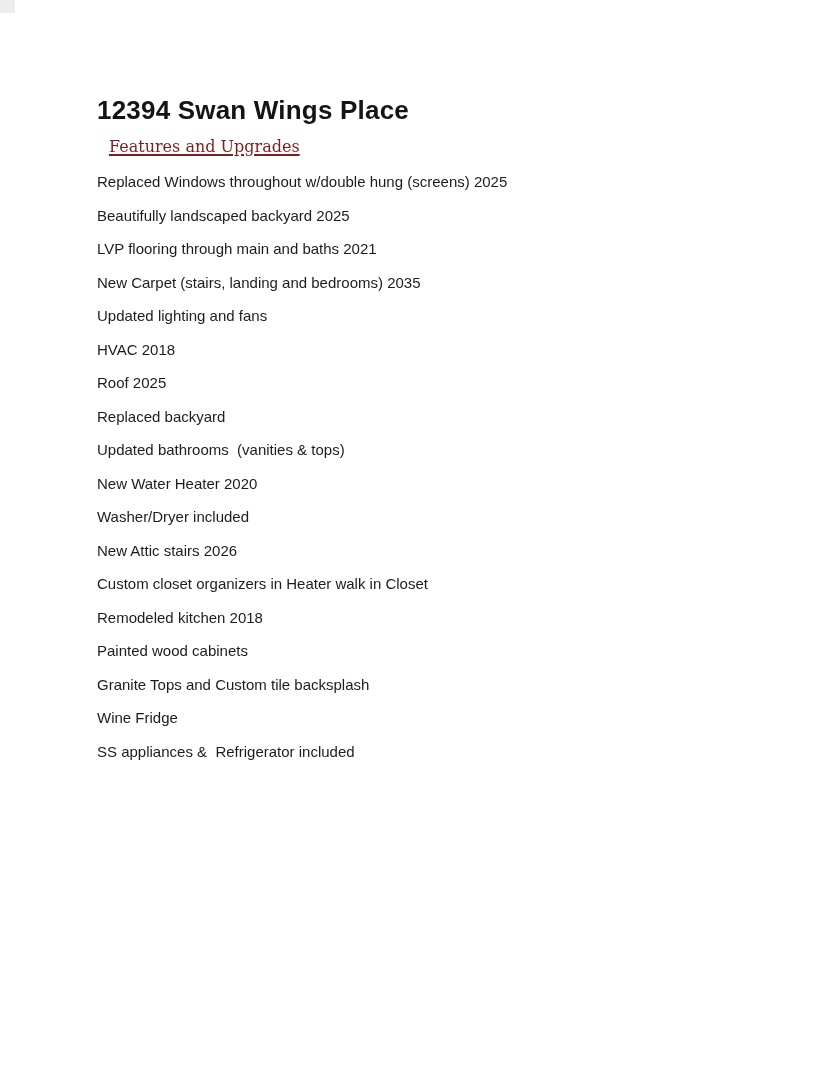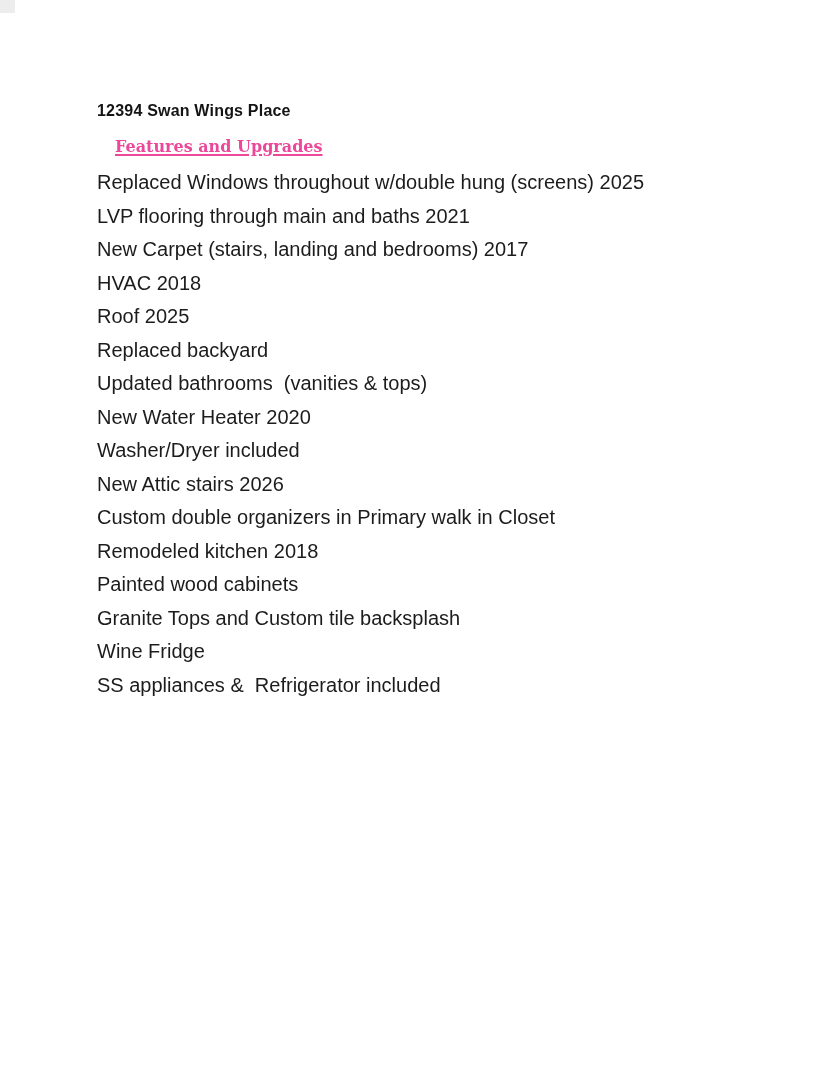--- a/index.html
+++ b/index.html
@@ -26,72 +26,74 @@
   }
   .content {
     position: absolute;
     left: 97px;
     top: 97px;
     width: 660px;
   }
   .doc-title {
     margin: 0 0 13px 0;
     font-family: "Liberation Sans", sans-serif;
-    font-size: 16px;
+    font-size: 26px;
     font-weight: 700;
     line-height: 27px;
     letter-spacing: 0.2px;
     color: #141414;
   }
   .section-heading {
-    margin: 0 0 15px 18px;
+    margin: 0 0 15px 12px;
     font-family: "DejaVu Serif", serif;
     font-size: 16px;
-    font-weight: 700;
+    font-weight: 400;
     line-height: 20px;
     text-decoration: underline;
     text-underline-offset: 2px;
     text-decoration-thickness: 1.5px;
-    color: #ec4899;
+    color: #7f1d1d;
   }
   .section-heading.second {
     margin-top: 32px;
   }
   .feature-line {
     margin: 0 0 13px 0;
-    font-size: 20px;
+    font-size: 15px;
     font-weight: 400;
     line-height: 20.5px;
     white-space: pre-wrap;
     color: #1c1c1c;
   }
 </style>
 </head>
 <body>
 
 <div class="page">
   <div class="corner-artifact"></div>
 
   <div class="content">
 
     <h1 class="doc-title">12394 Swan Wings Place</h1>
 
     <h2 class="section-heading">Features and Upgrades</h2>
 
     <p class="feature-line">Replaced Windows throughout w/double hung (screens) 2025</p>
+    <p class="feature-line">Beautifully landscaped backyard 2025</p>
     <p class="feature-line">LVP flooring through main and baths 2021</p>
-    <p class="feature-line">New Carpet (stairs, landing and bedrooms) 2017</p>
+    <p class="feature-line">New Carpet (stairs, landing and bedrooms) 2035</p>
+    <p class="feature-line">Updated lighting and fans</p>
     <p class="feature-line">HVAC 2018</p>
     <p class="feature-line">Roof 2025</p>
     <p class="feature-line">Replaced backyard</p>
     <p class="feature-line">Updated bathrooms  (vanities &amp; tops)</p>
     <p class="feature-line">New Water Heater 2020</p>
     <p class="feature-line">Washer/Dryer included</p>
     <p class="feature-line">New Attic stairs 2026</p>
-    <p class="feature-line">Custom double organizers in Primary walk in Closet</p>
+    <p class="feature-line">Custom closet organizers in Heater walk in Closet</p>
 
 
     <p class="feature-line">Remodeled kitchen 2018</p>
     <p class="feature-line">Painted wood cabinets</p>
     <p class="feature-line">Granite Tops and Custom tile backsplash</p>
     <p class="feature-line">Wine Fridge</p>
     <p class="feature-line">SS appliances &amp;  Refrigerator included</p>
 
   </div>
 </div>

